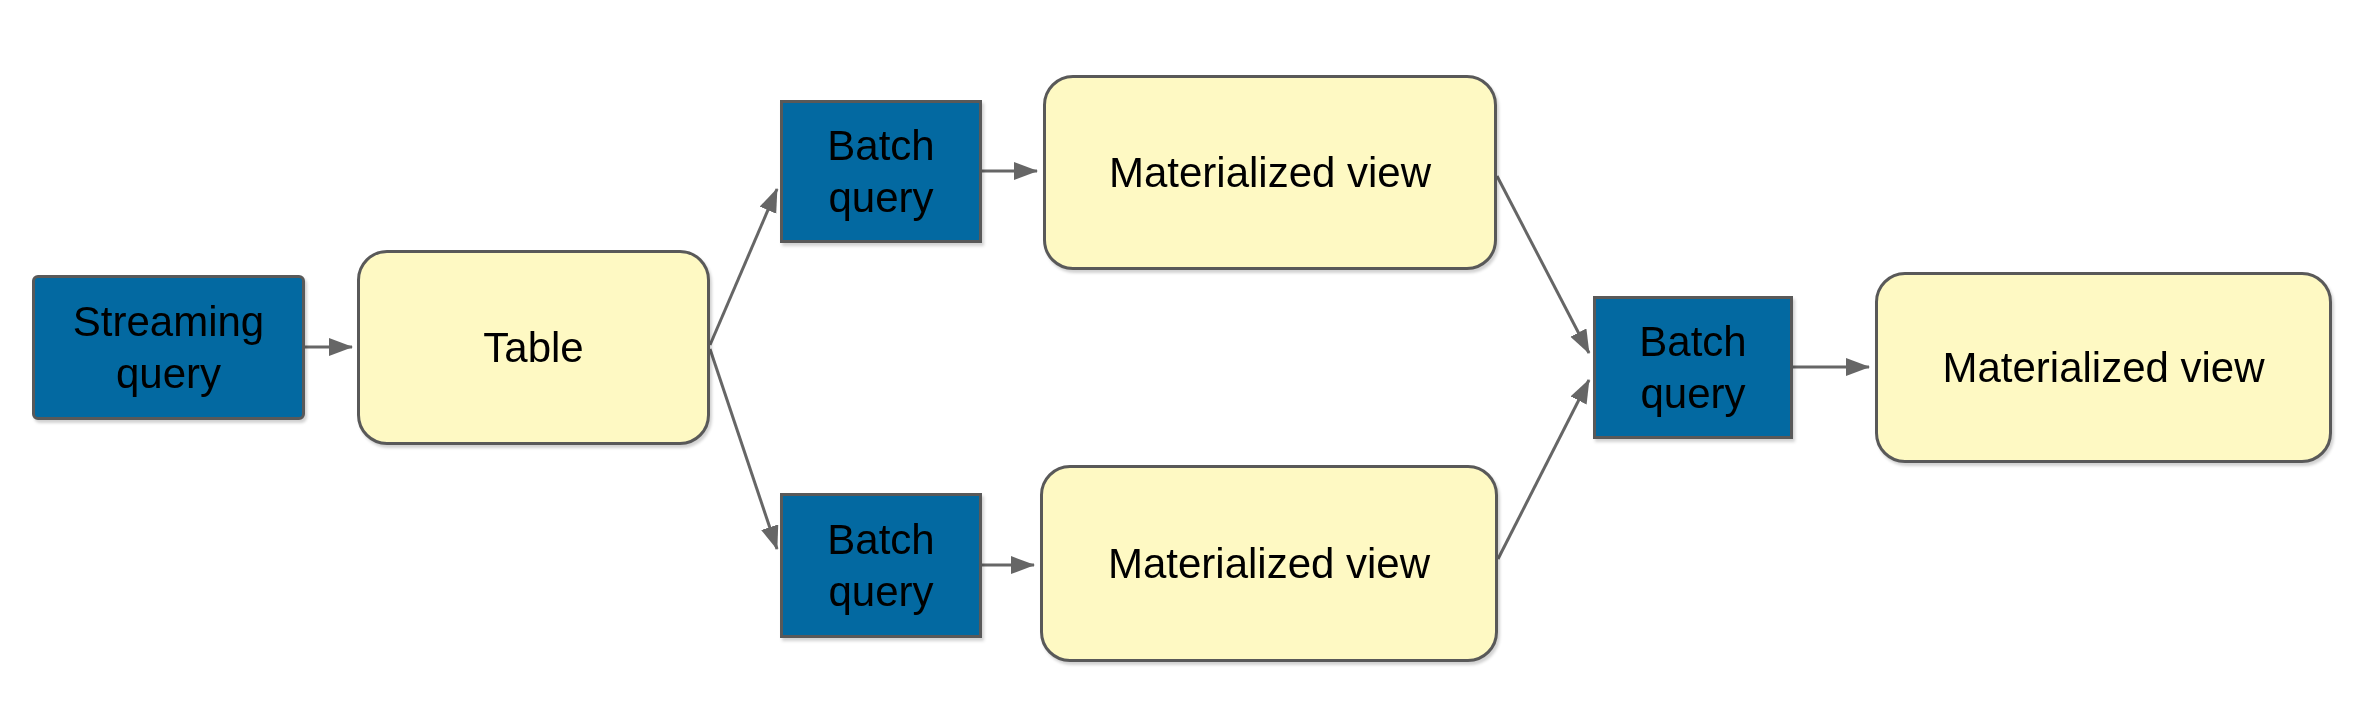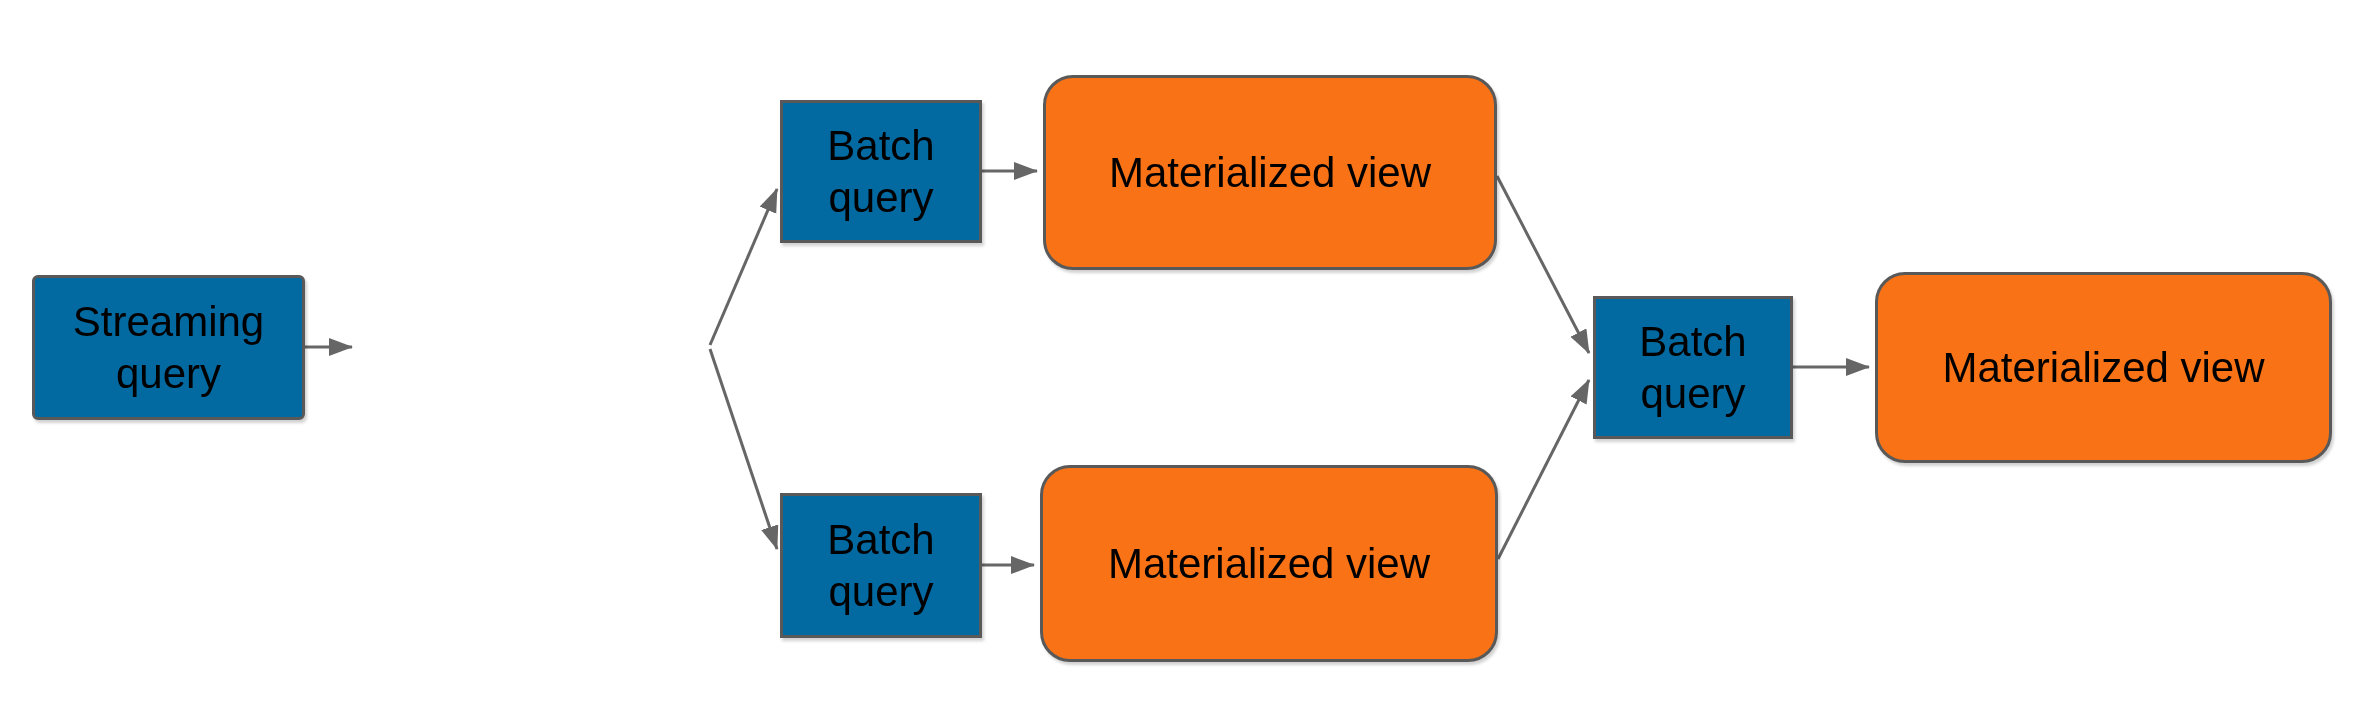--- a/index.html
+++ b/index.html
@@ -29,21 +29,21 @@
     display: flex;
     align-items: center;
     justify-content: center;
     text-align: center;
     font-size: 42px;
     line-height: 1.22;
     color: #000000;
     box-shadow: 2px 3px 3px rgba(0,0,0,0.18);
   }
   .node.sq { background: #0369a1; }
-  .node.rd { background: #f97316; border-radius: 30px; }
+  .node.rd { background: #fef9c3; border-radius: 30px; }
 
   #n-streaming   { left: 32px;   top: 275px; width: 273px; height: 145px; border-radius: 6px; }
   #n-table       { left: 357px;  top: 250px; width: 353px; height: 195px; }
   #n-bq-top      { left: 780px;  top: 100px; width: 202px; height: 143px; }
   #n-mv-top      { left: 1043px; top: 75px;  width: 454px; height: 195px; }
   #n-bq-bottom   { left: 780px;  top: 493px; width: 202px; height: 145px; }
   #n-mv-bottom   { left: 1040px; top: 465px; width: 458px; height: 197px; }
   #n-bq-center   { left: 1593px; top: 296px; width: 200px; height: 143px; }
   #n-mv-right    { left: 1875px; top: 272px; width: 457px; height: 191px; }
 
@@ -71,20 +71,23 @@
     <line class="edge" x1="982" y1="565" x2="1034" y2="565" marker-end="url(#arrowhead)"></line>
     <line class="edge" x1="1497" y1="176" x2="1589" y2="353" marker-end="url(#arrowhead)"></line>
     <line class="edge" x1="1498" y1="559" x2="1589" y2="380" marker-end="url(#arrowhead)"></line>
     <line class="edge" x1="1793" y1="367" x2="1869" y2="367" marker-end="url(#arrowhead)"></line>
   </svg>
 
   <div class="node sq" id="n-streaming">
     <span>Streaming query</span>
   </div>
 
+  <div class="node rd" id="n-table">
+    <span>Table</span>
+  </div>
 
   <div class="node sq" id="n-bq-top">
     <span>Batch query</span>
   </div>
 
   <div class="node rd" id="n-mv-top">
     <span>Materialized view</span>
   </div>
 
   <div class="node sq" id="n-bq-bottom">

